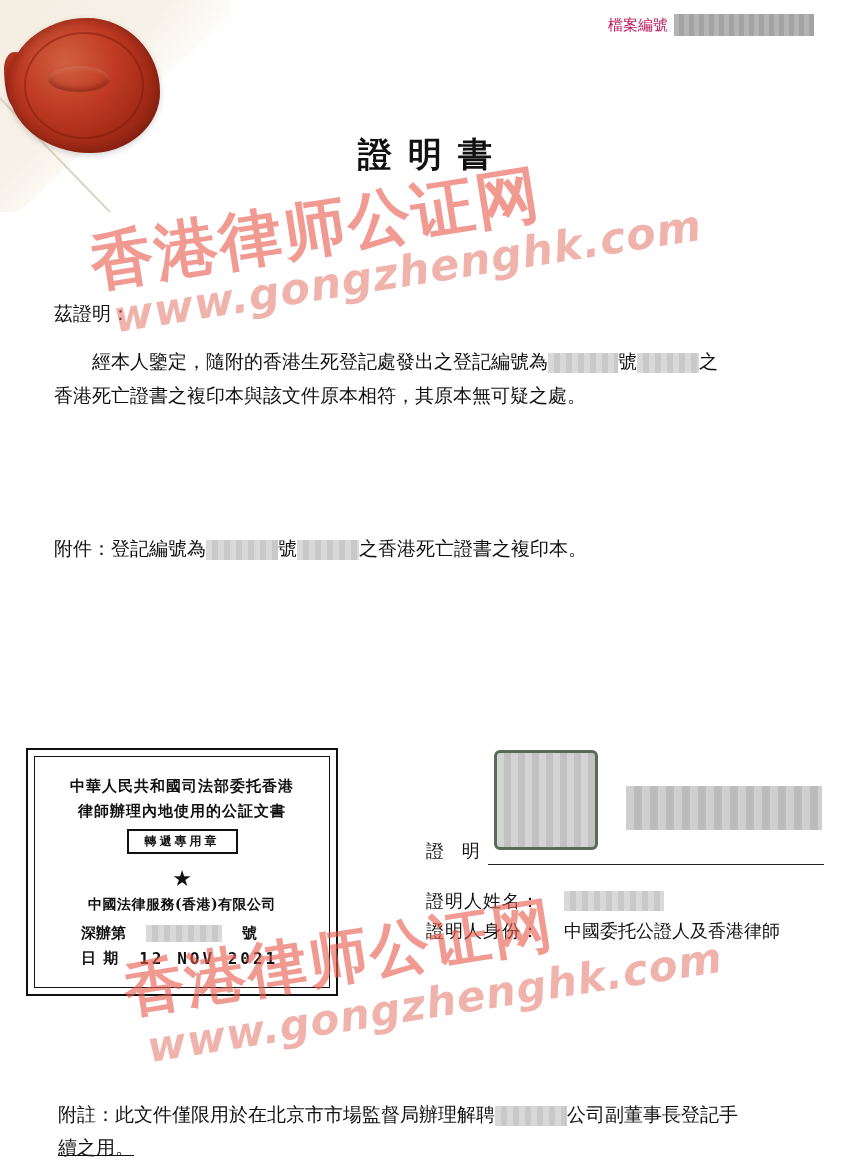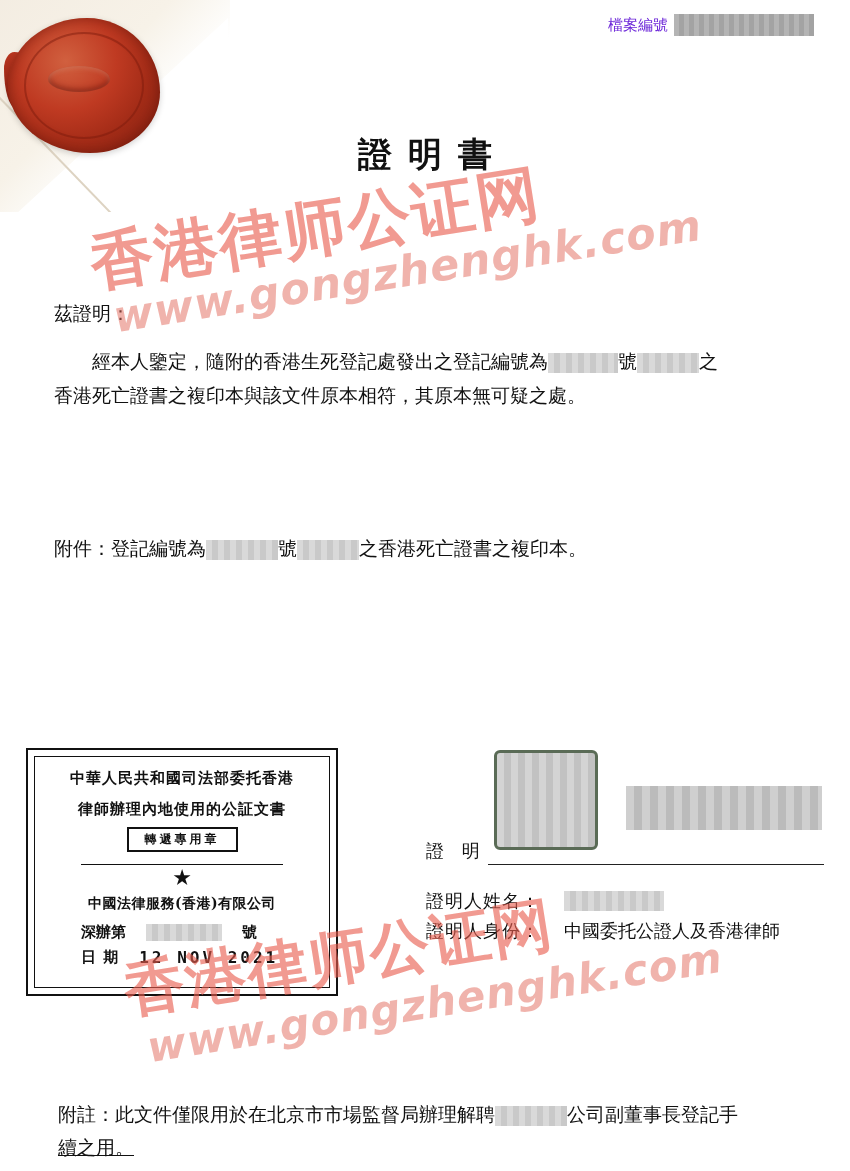--- a/index.html
+++ b/index.html
@@ -100,21 +100,21 @@
   
   .file-no {
     position: absolute;
     right: 36px;
     top: 14px;
     display: flex;
     align-items: center;
     gap: 6px;
     font-size: 15px;
     font-family: "DejaVu Sans", "Liberation Sans", sans-serif;
-    color: #6d28d9;
+    color: #be185d;
   }
 
   
   .redact {
     display: inline-block;
     vertical-align: middle;
     background:
       repeating-linear-gradient(90deg, #d9d9d9 0 6px, #c9c9c9 6px 12px),
       #cfcfcf;
     filter: blur(0.4px);
@@ -178,32 +178,32 @@
     border: 2px solid #111;
     padding: 6px;
     box-sizing: border-box;
     font-family: "DejaVu Serif", "Liberation Serif", serif;
   }
   .stamp-inner {
     border: 1px solid #111;
     width: 100%;
     height: 100%;
     box-sizing: border-box;
-    padding: 12px 10px;
+    padding: 20px 10px;
     display: flex;
     flex-direction: column;
     align-items: center;
   }
   .stamp-l1, .stamp-l2 {
     font-size: 15px;
     letter-spacing: 1px;
     white-space: nowrap;
     font-weight: bold;
   }
-  .stamp-l2 { margin-top: 12px; }
+  .stamp-l2 { margin-top: 6px; }
   .stamp-box {
     margin-top: 8px;
     border: 2px solid #111;
     padding: 2px 16px;
     font-size: 12px;
     font-weight: bold;
     letter-spacing: 3px;
   }
   .stamp-rule {
     width: 74%;

